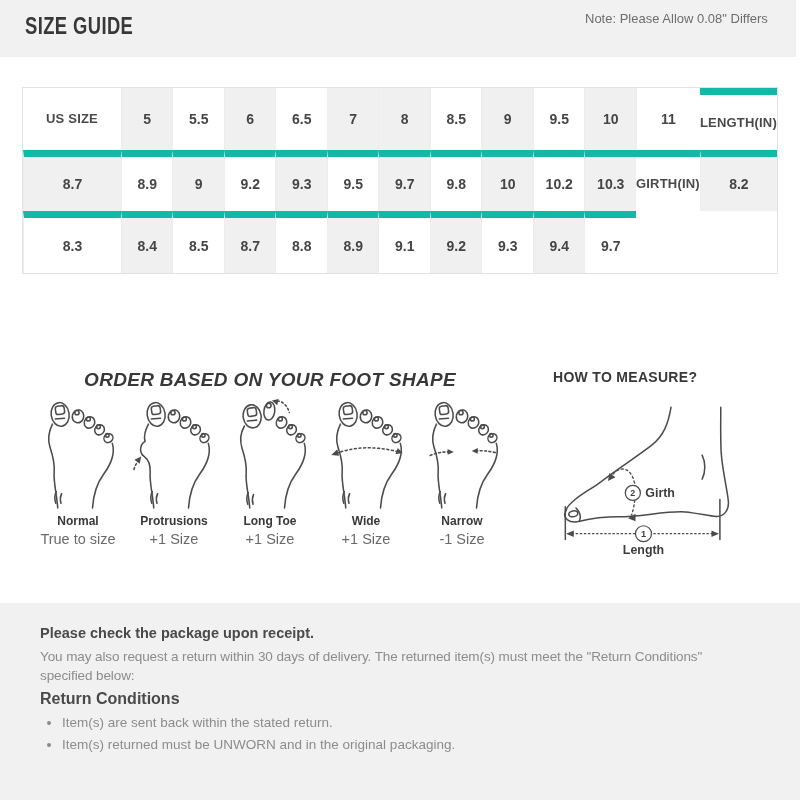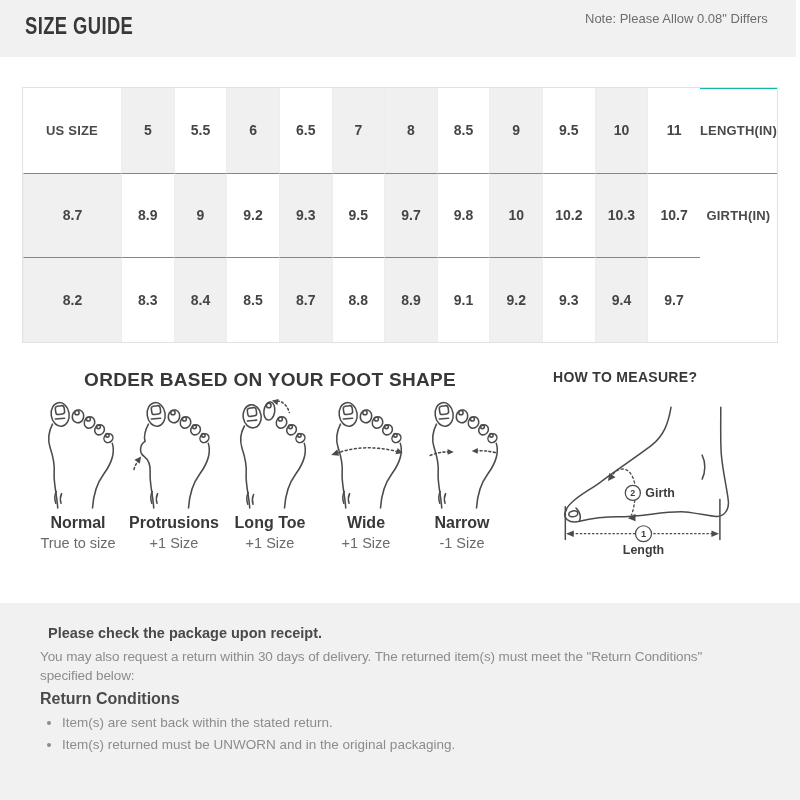--- a/index.html
+++ b/index.html
@@ -4,46 +4,46 @@
 <style>
   html,body{margin:0;padding:0;background:#fff;}
   .page{position:relative;width:800px;height:800px;background:#ffffff;overflow:hidden;
         font-family:"Liberation Sans",sans-serif;color:#3a3a3a;}
   
   .header{position:absolute;left:0;top:0;width:796px;height:57px;background:#f1f1f1;}
   .page-title{position:absolute;left:25px;top:13px;font-size:23px;font-weight:bold;color:#383838;
         letter-spacing:.5px;transform:scaleX(.8);transform-origin:left center;white-space:nowrap;}
   .note{position:absolute;left:585px;top:9px;font-size:13px;line-height:19px;color:#6d6d6d;}
   
-  .size-table{position:absolute;left:22px;top:87px;width:756px;height:256px;display:grid;
+  .size-table{position:absolute;left:22px;top:87px;width:756px;height:187px;display:grid;
         grid-template-columns:98px repeat(12,1fr);grid-template-rows:repeat(3,1fr);
         border:1px solid #e2e2e2;box-sizing:border-box;background:#fff;}
   .tcell{display:flex;align-items:center;justify-content:center;font-size:14px;font-weight:600;
         color:#454545;box-sizing:border-box;}
   .tval{border-left:1px solid #ededed;}
   .tlabel{font-weight:bold;font-size:13px;color:#4a4a4a;letter-spacing:.2px;}
   .alt{background:#f0f0f0;}
-  .rline{border-top:1px solid #14b8a6;}
+  .rline{border-top:7px solid #14b8a6;}
   
   .shape-title{position:absolute;left:30px;top:369px;width:480px;text-align:center;
-        font-size:19px;font-weight:bold;color:#383838;letter-spacing:.3px;white-space:nowrap;}
+        font-size:19px;font-weight:bold;color:#383838;letter-spacing:.3px;white-space:nowrap;font-style:italic;}
   .feet{position:absolute;left:30px;top:398px;width:480px;display:flex;}
   .foot-col{width:96px;display:flex;flex-direction:column;align-items:center;}
   .foot-col svg{width:89px;height:112px;display:block;}
-  .foot-name{margin-top:4px;font-size:16px;font-weight:bold;color:#383838;white-space:nowrap;}
+  .foot-name{margin-top:4px;font-size:12px;font-weight:bold;color:#383838;white-space:nowrap;}
   .foot-advice{margin-top:3px;font-size:14.5px;color:#6a6a6a;white-space:nowrap;}
   
   .measure-title{position:absolute;left:553px;top:369px;font-size:14px;font-weight:bold;
         color:#383838;letter-spacing:.3px;white-space:nowrap;}
   .measure-fig{position:absolute;left:552px;top:400px;width:191px;height:160px;}
   .measure-fig svg{width:191px;height:160px;display:block;}
   
   .footer{position:absolute;left:0;top:603px;width:800px;height:197px;background:#f1f1f1;
         box-sizing:border-box;padding:22px 40px 0 40px;}
-  .f-head{font-size:14.5px;font-weight:bold;color:#4a4a4a;margin:0 0 7px 8px;}
+  .f-head{font-size:14.5px;font-weight:bold;color:#4a4a4a;margin:0 0 7px 0;}
   .f-line{font-size:13.5px;color:#8c8c8c;line-height:18.5px;letter-spacing:-.1px;}
   .rc-head{font-size:16px;font-weight:bold;color:#4a4a4a;margin:5px 0 6px 0;}
   .rc-list{margin:0;padding:0 0 0 22px;list-style:disc;color:#8c8c8c;}
   .rc-list li{font-size:13.5px;color:#8c8c8c;line-height:18.5px;margin-bottom:3px;}
   .sketch text{font-family:"Liberation Sans",sans-serif;}
 </style>
 </head>
 <body>
 
 <div class="page">
@@ -73,21 +73,20 @@
       <div class="tcell tval rline">8.9</div>
       <div class="tcell tval alt rline">9</div>
       <div class="tcell tval rline">9.2</div>
       <div class="tcell tval alt rline">9.3</div>
       <div class="tcell tval rline">9.5</div>
       <div class="tcell tval alt rline">9.7</div>
       <div class="tcell tval rline">9.8</div>
       <div class="tcell tval alt rline">10</div>
       <div class="tcell tval rline">10.2</div>
       <div class="tcell tval alt rline">10.3</div>
-      <div class="tcell tval rline">10.7</div>
       <div class="tcell tlabel rline">GIRTH(IN)</div>
       <div class="tcell tval alt rline">8.2</div>
       <div class="tcell tval rline">8.3</div>
       <div class="tcell tval alt rline">8.4</div>
       <div class="tcell tval rline">8.5</div>
       <div class="tcell tval alt rline">8.7</div>
       <div class="tcell tval rline">8.8</div>
       <div class="tcell tval alt rline">8.9</div>
       <div class="tcell tval rline">9.1</div>
       <div class="tcell tval alt rline">9.2</div>

